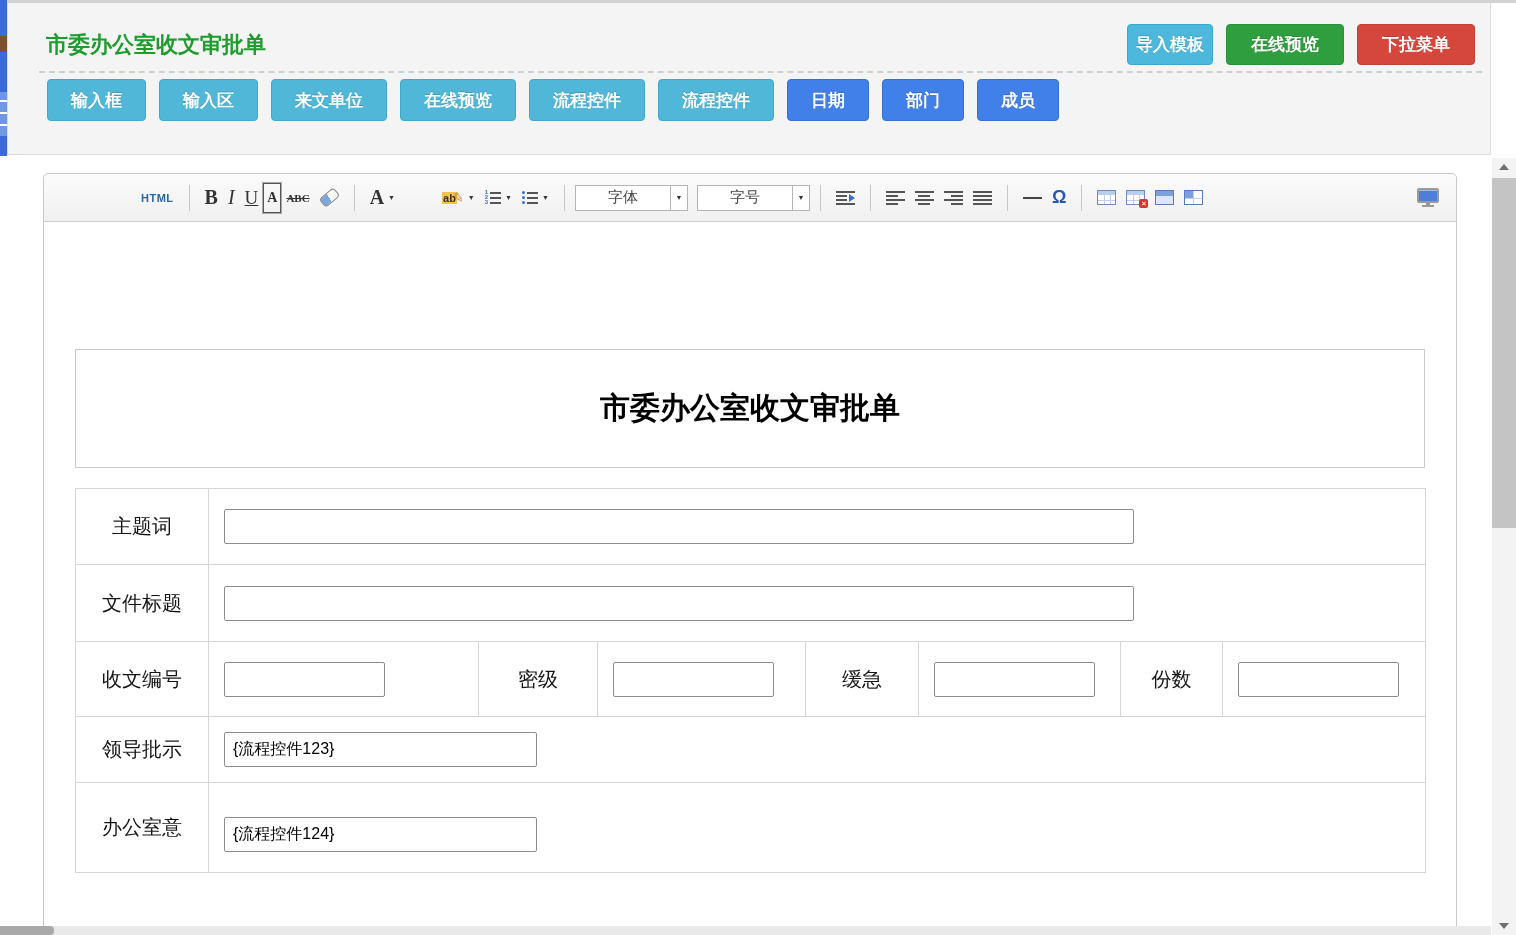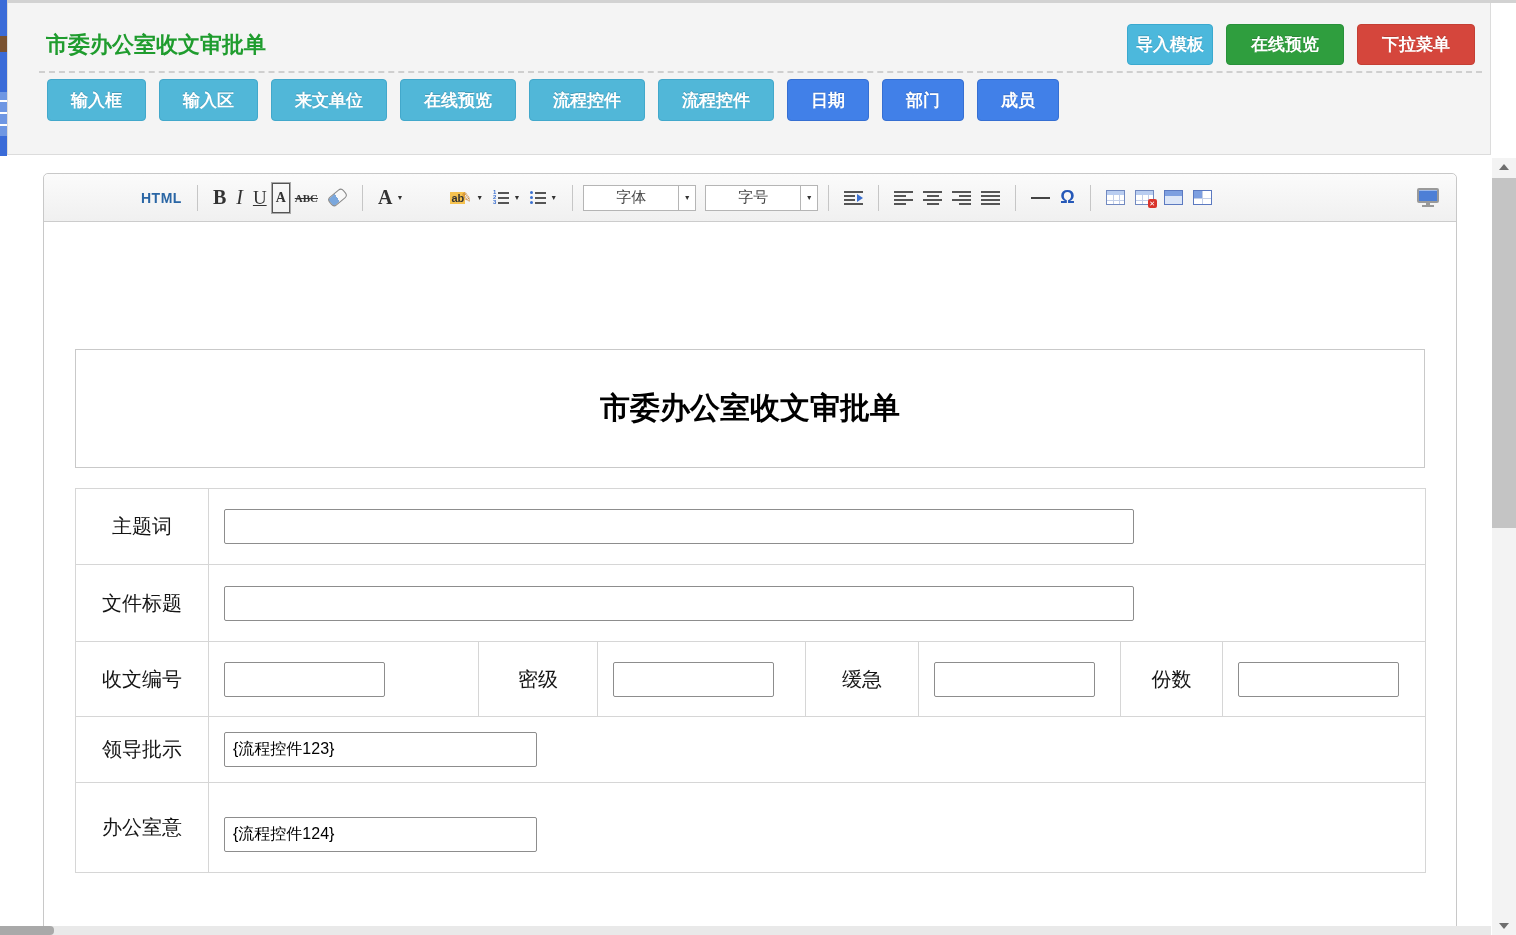--- a/index.html
+++ b/index.html
@@ -35,21 +35,21 @@
   
   .editor { position:absolute; left:43px; top:173px; width:1414px; height:800px;
     border:1px solid #c8c8c8; border-radius:5px; background:#fff; }
   .toolbar { height:48px; display:flex; align-items:center; padding-left:92px; padding-right:12px;
     background:linear-gradient(#fbfbfb,#f0f0f0); border-bottom:1px solid #ccc;
     border-radius:5px 5px 0 0; }
   .tb-sep { width:1px; height:26px; background:#c6c6c6; margin:0 10px; flex:none; }
   .tb-it { display:inline-flex; align-items:center; justify-content:center; height:30px;
     padding:0 5px; cursor:pointer; flex:none; color:#333; }
   .serif { font-family:"Liberation Serif", serif; }
-  .tb-html { font-size:14px; font-weight:bold; color:#2a66a5; letter-spacing:.5px; }
+  .tb-html { font-size:11px; font-weight:bold; color:#2a66a5; letter-spacing:.5px; }
   .g-bold { font-size:20px; font-weight:bold; }
   .g-italic { font-size:20px; font-style:italic; }
   .g-under { font-size:19px; text-decoration:underline; }
   .g-boxed { font-size:14px; font-weight:bold; border:1px solid #555; box-shadow:0 0 0 1px #aaa; padding:0 3px; }
   .g-strike { font-size:11px; font-weight:bold; text-decoration:line-through; }
   .icon-eraser { width:19px; height:11px; border:1px solid #888; border-radius:4px;
     background:linear-gradient(100deg,#7aa7dd 48%,#f8f8f8 48%); transform:rotate(-40deg); display:inline-block; }
   .g-fontA { font-size:20px; font-weight:bold; }
   .caret { font-size:7px; color:#333; margin-left:4px; }
   .icon-hl { display:inline-flex; align-items:center;margin-left:37px; }

